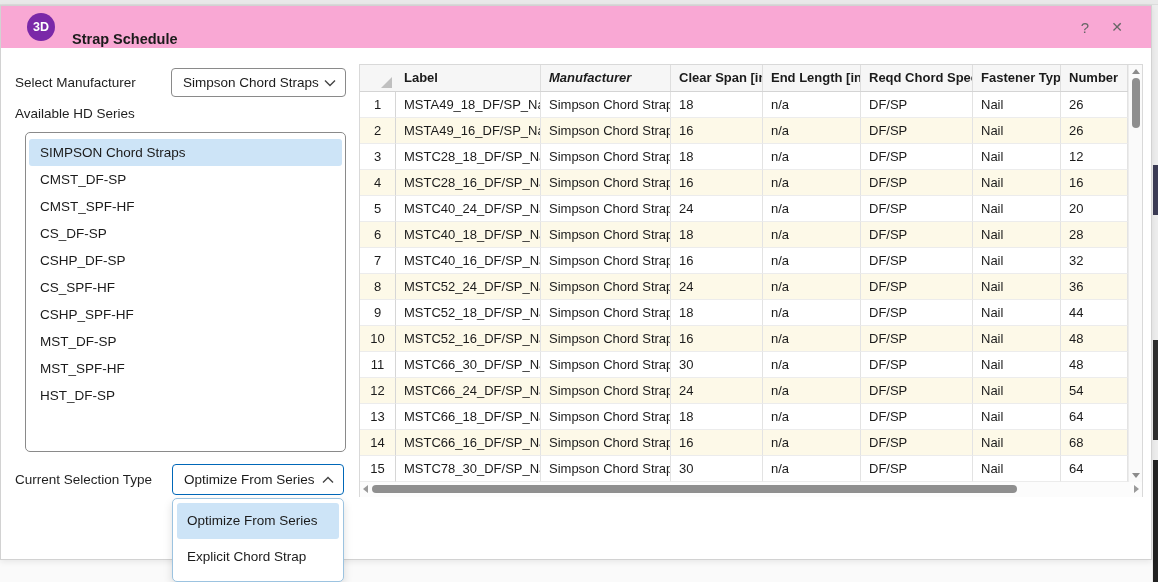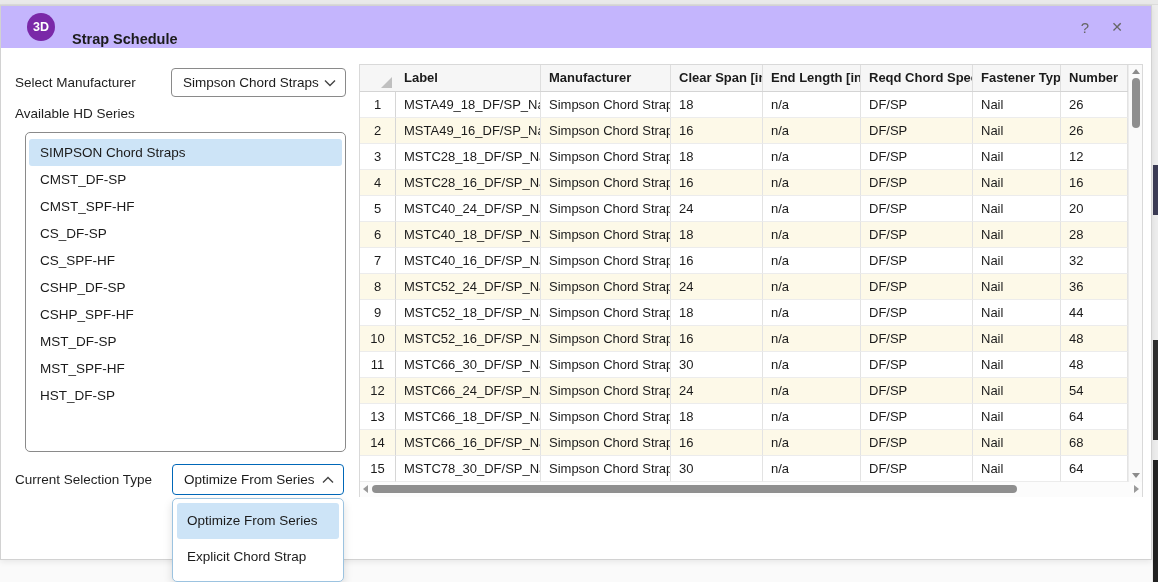--- a/index.html
+++ b/index.html
@@ -9,21 +9,21 @@
     background:#e9e9e9; border-bottom:1px solid #dcdcdc; }
   .artifact-right { position:absolute; top:5px; right:0; width:6px; height:577px; background:#ededed; }
   .artifact-right .seg1 { position:absolute; top:160px; left:1px; width:5px; height:50px; background:#3c3c55; }
   .artifact-right .seg2 { position:absolute; top:335px; left:1px; width:5px; height:100px; background:#2e2e2e; }
   .artifact-right .seg3 { position:absolute; top:455px; left:1px; width:5px; height:122px; background:#222; }
 
   .dialog { position:absolute; top:5px; left:0; width:1152px; height:555px;
     background:#fff; border:1px solid #d2d2d2; box-shadow:0 2px 6px rgba(0,0,0,.08); }
 
   
-  .titlebar { position:absolute; top:0; left:0; right:0; height:42px; background:#c4b5fd;
+  .titlebar { position:absolute; top:0; left:0; right:0; height:42px; background:#f9a8d4;
     display:flex; align-items:center; padding:0 16px; }
   .logo { width:28px; height:28px; border-radius:50%; background:#7a28a8; color:#fff;
     font-size:12.5px; font-weight:bold; display:flex; align-items:center; justify-content:center;
     margin-left:10px; }
   .win-title { font-size:14.5px; font-weight:600; margin-left:17px;margin-top:24px; }
   .tb-spacer { flex:1; }
   .tb-btn { width:32px; height:30px; display:flex; align-items:center; justify-content:center;
     font-size:15px; color:#666; cursor:default; }
   .tb-close { font-size:14px; margin-right:2px; }
 
@@ -113,22 +113,22 @@
     </span>
   </div>
 
   <div class="field-label" style="left:14px; top:100px;">Available HD Series</div>
 
   <div class="listbox" id="series-list">
       <div class="series-item selected">SIMPSON Chord Straps</div>
       <div class="series-item">CMST_DF-SP</div>
       <div class="series-item">CMST_SPF-HF</div>
       <div class="series-item">CS_DF-SP</div>
+      <div class="series-item">CSHP_DF-SP</div>
       <div class="series-item">CS_SPF-HF</div>
-      <div class="series-item">CSHP_DF-SP</div>
       <div class="series-item">CSHP_SPF-HF</div>
       <div class="series-item">MST_DF-SP</div>
       <div class="series-item">MST_SPF-HF</div>
       <div class="series-item">HST_DF-SP</div>
     </div>
 
   <div class="field-label" style="left:14px; top:458px; line-height:31px;">Current Selection Type</div>
   <div class="combo combo-type">
     <span class="val">Optimize From Series</span>
     <span>
@@ -139,21 +139,21 @@
   </div>
   <div class="dd-popup" id="type-options">
       <div class="dd-option selected">Optimize From Series</div>
       <div class="dd-option">Explicit Chord Strap</div>
     </div>
 
   <div class="grid">
     <div class="grid-header" id="grid-header">
       <div class="corner"></div>
     <div class="ghc" style="width: 145px;">Label</div>
-        <div class="ghc" style="width: 130px;">Manufacturer</div>
+        <div class="ghc" style="width: 130px; font-style: italic;">Manufacturer</div>
         <div class="ghc" style="width: 92px;">Clear Span [in]</div>
         <div class="ghc" style="width: 98px;">End Length [in]</div>
         <div class="ghc" style="width: 112px;">Reqd Chord Species</div>
         <div class="ghc" style="width: 88px;">Fastener Type</div>
         <div class="ghc" style="width: 67px;">Number</div>
       </div>
     <div id="grid-body">
         <div class="grid-row">
           <div class="gc rownum">1</div>
           <div class="gc" style="width: 145px;">MSTA49_18_DF/SP_Nail</div>

